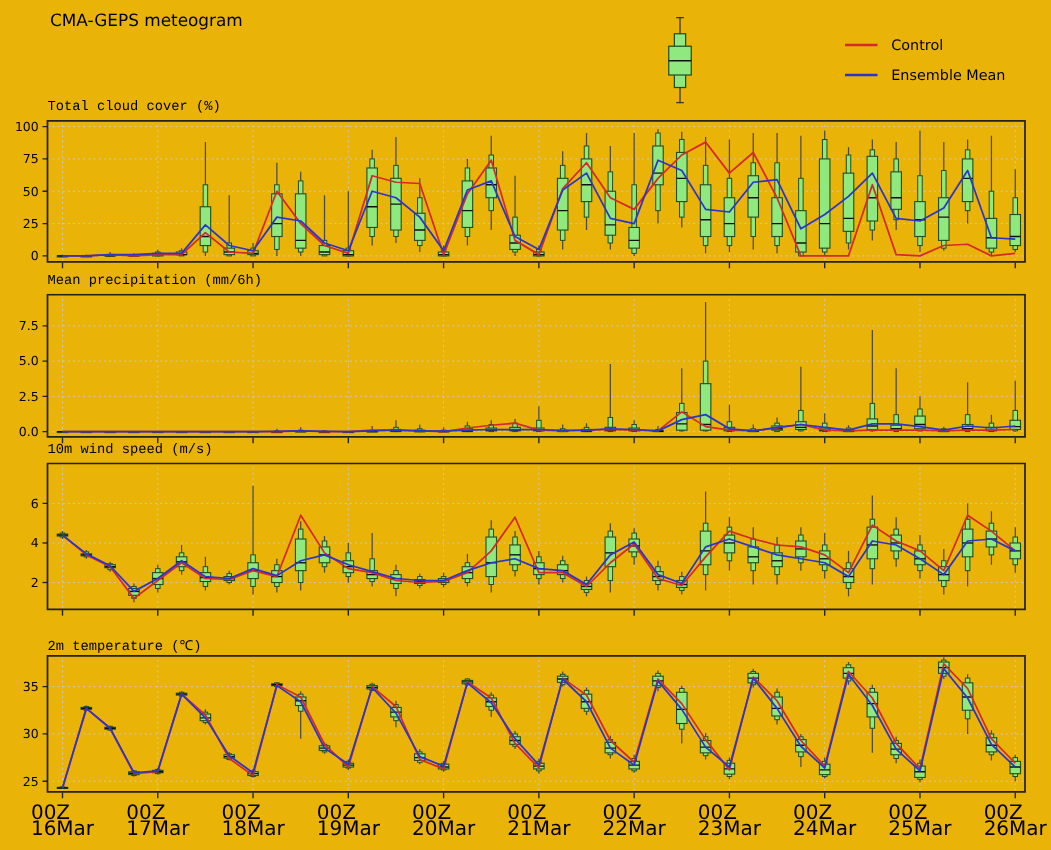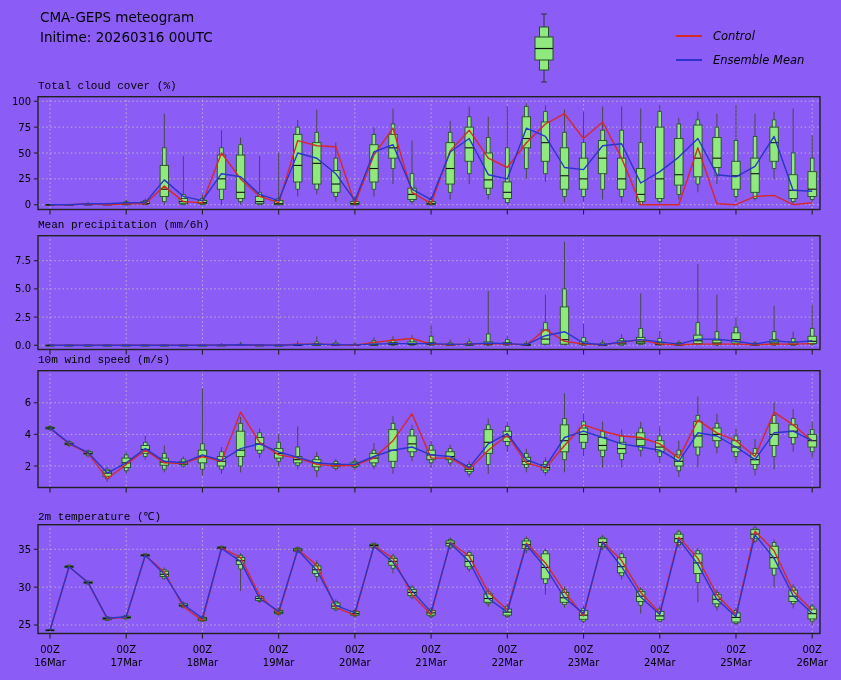--- a/index.html
+++ b/index.html
@@ -1,38 +1,37 @@
 <!DOCTYPE html>
 <html><head>
 <meta charset="utf-8">
 <style>
   html,body{margin:0;padding:0;background:#fff;}
-  .page{position:relative;width:841px;height:680px;background:#8b5cf6;overflow:hidden;
+  .page{position:relative;width:841px;height:680px;background:#eab308;overflow:hidden;
         font-family:"DejaVu Sans","Liberation Sans",sans-serif;color:#000;}
   .header{position:absolute;left:40px;top:8px;font-size:13.5px;line-height:19.5px;white-space:nowrap;}
   .lgd-glyph{position:absolute;left:531px;top:10px;width:120px;height:76px;}
   .lgd-glyph svg{position:absolute;left:0;top:2px;}
   .lgd-labels{position:absolute;left:33px;top:0;width:80px;height:76px;}
   .lgd-labels span{position:absolute;left:0;font-size:8.5px;line-height:10px;white-space:nowrap;}
-  .lgline{position:absolute;display:flex;align-items:center;gap:11px;height:12px;font-style:italic;}
+  .lgline{position:absolute;display:flex;align-items:center;gap:11px;height:12px;}
   .lgline .swatch{width:26px;height:0;border-top:2px solid #888;}
   .lgline .lbl{font-size:11.5px;white-space:nowrap;}
   .panel-title{position:absolute;left:38px;font-size:11px;white-space:nowrap;font-family:Liberation Mono, monospace;}
   .panel-svg{position:absolute;left:0;}
-  .xlab{position:absolute;top:644px;transform:translateX(-50%);text-align:center;
-        font-size:10px;line-height:12.5px;white-space:nowrap;}
+  .xlab{position:absolute;top:644px;transform:translateX(-50%);text-align:left;
+        font-size:16px;line-height:12.5px;white-space:nowrap;}
 </style>
 </head>
 <body>
 
 <div class="page">
 
   <div class="header">
     <div>CMA-GEPS meteogram</div>
-    <div>Initime: 20260316 00UTC</div>
   </div>
 
   <div class="lgd-glyph">
     <svg width="26" height="74" viewBox="0 0 26 74">
       <line x1="13" y1="2" x2="13" y2="15" stroke="#333" stroke-width="1"></line>
       <line x1="10" y1="2" x2="16" y2="2" stroke="#333" stroke-width="1"></line>
       <rect class="glyph-green" x="8.5" y="15" width="9" height="43" fill="#8fe97f" stroke="#234f23" stroke-width="1"></rect>
       <rect class="glyph-green" x="4" y="25" width="18" height="23" fill="#8fe97f" stroke="#234f23" stroke-width="1"></rect>
       <line x1="4" y1="36.5" x2="22" y2="36.5" stroke="#101010" stroke-width="1.2"></line>
       <line x1="13" y1="58" x2="13" y2="70" stroke="#333" stroke-width="1"></line>

